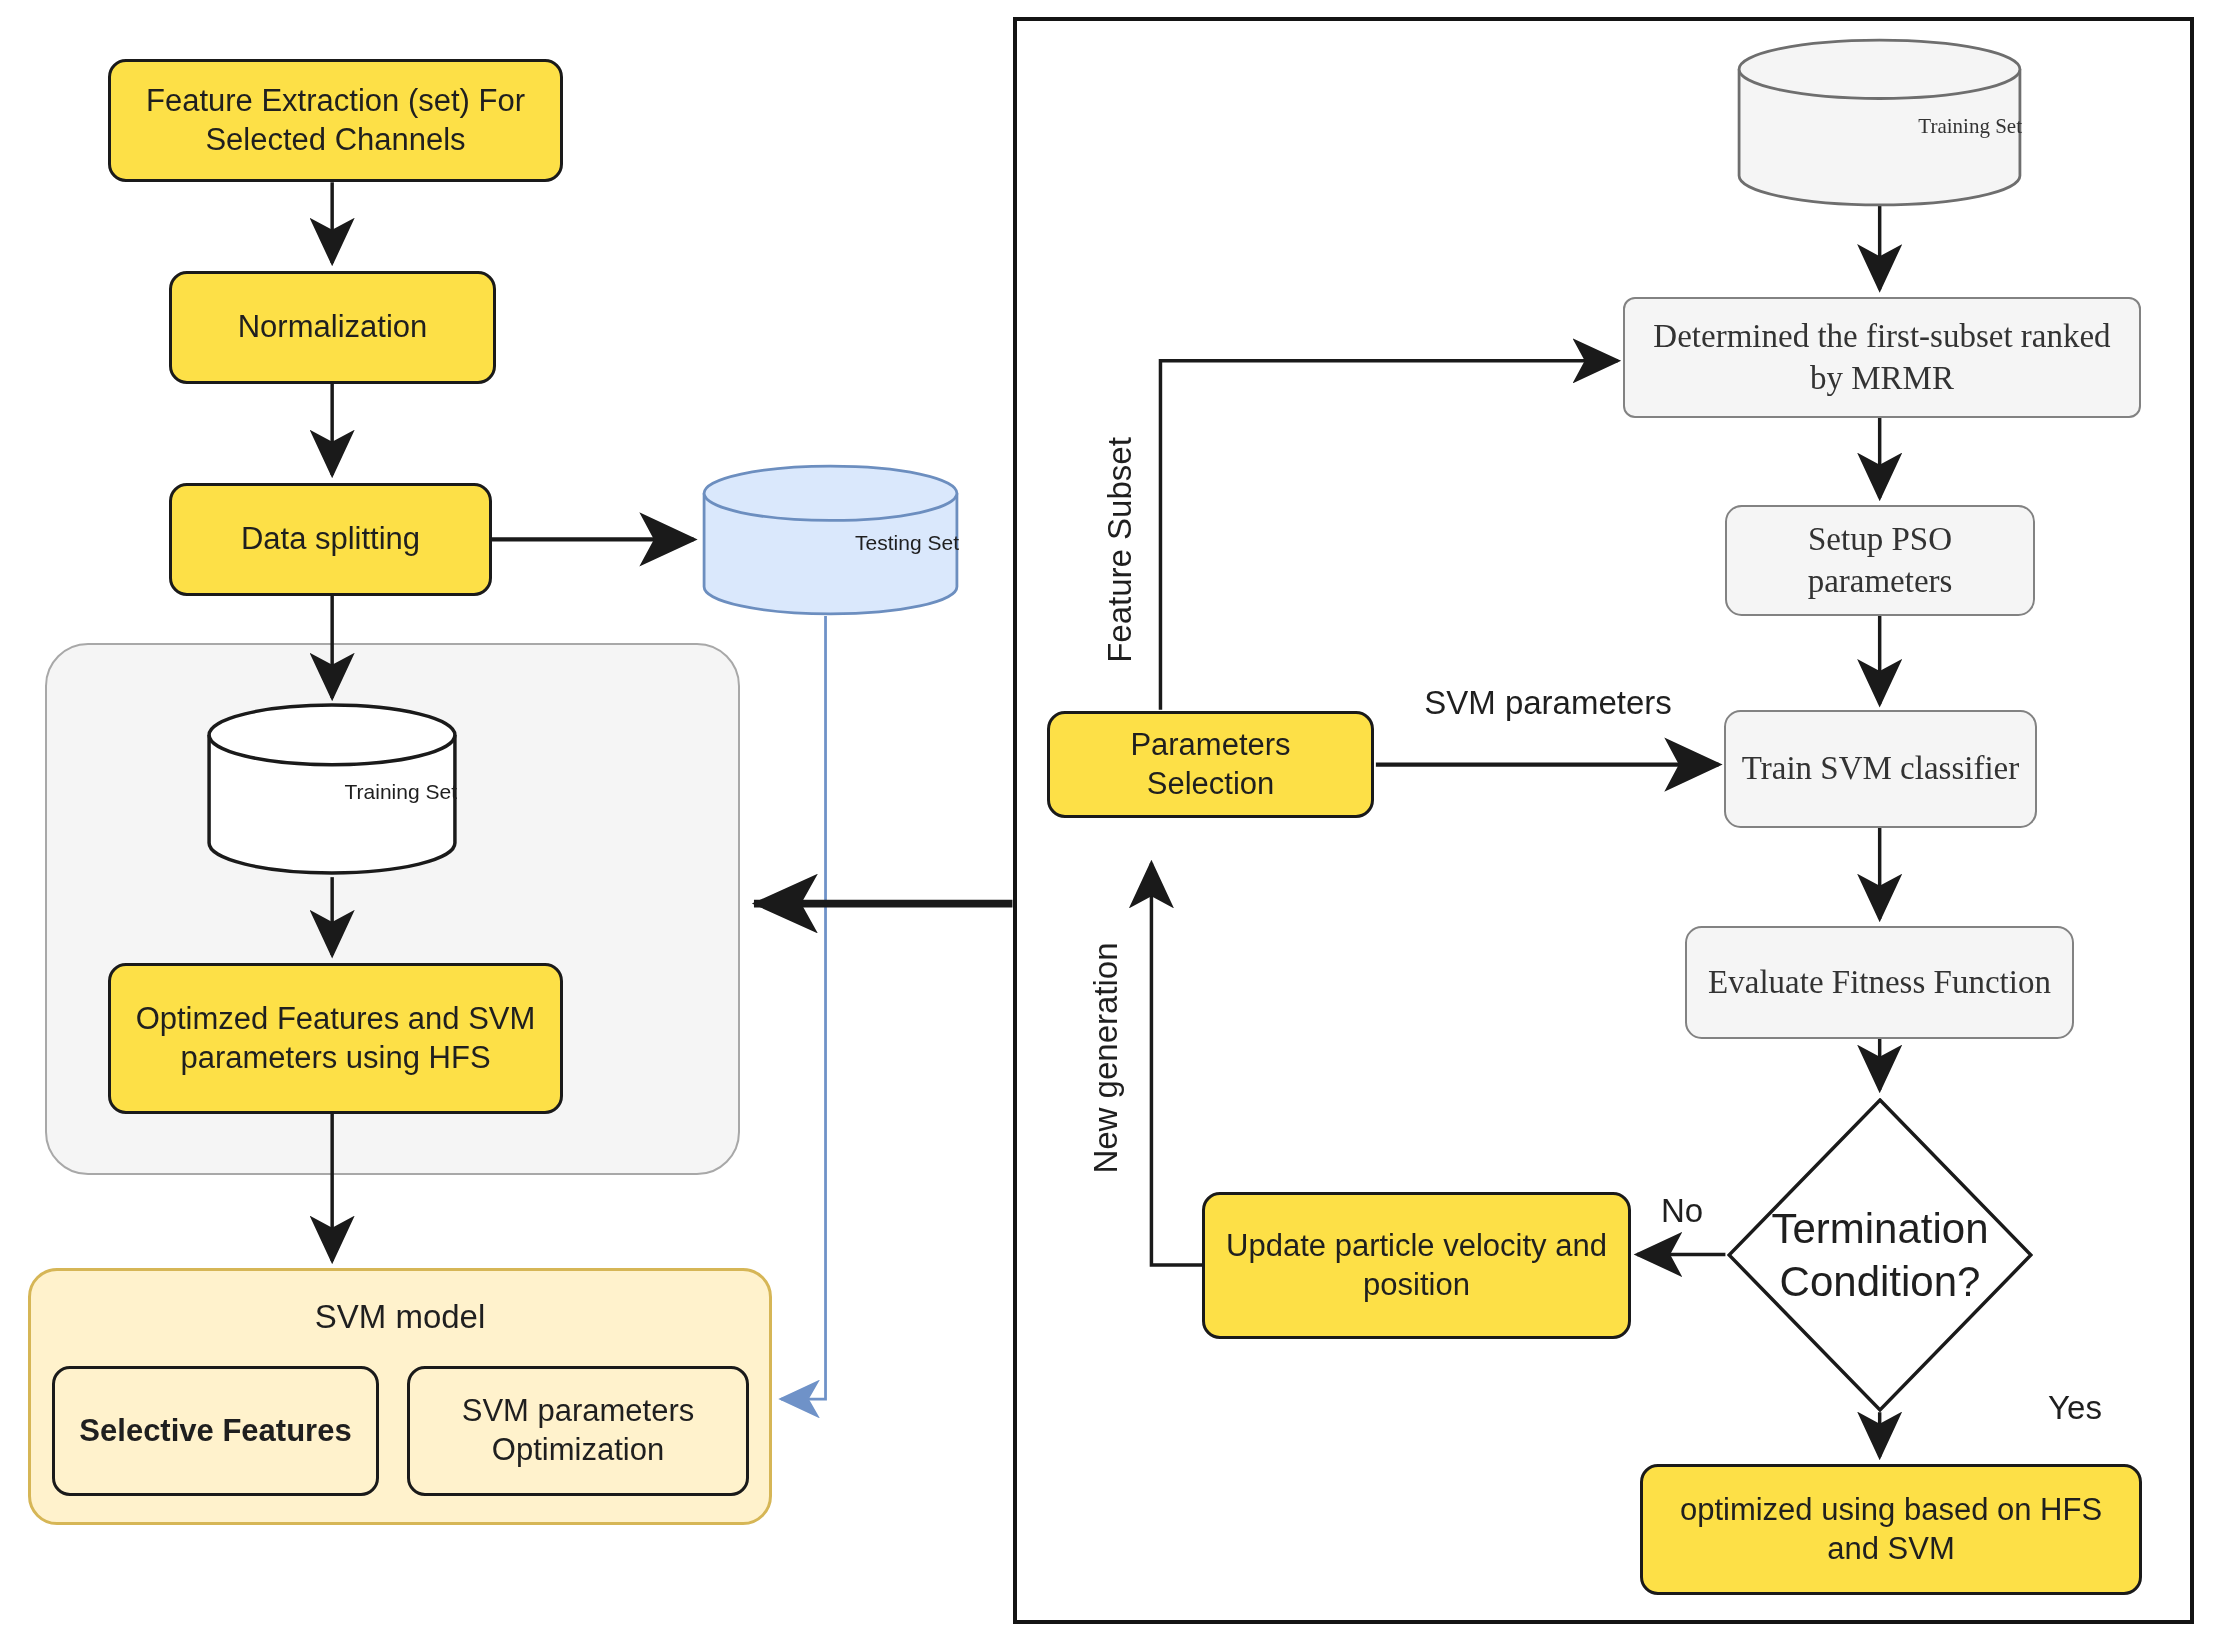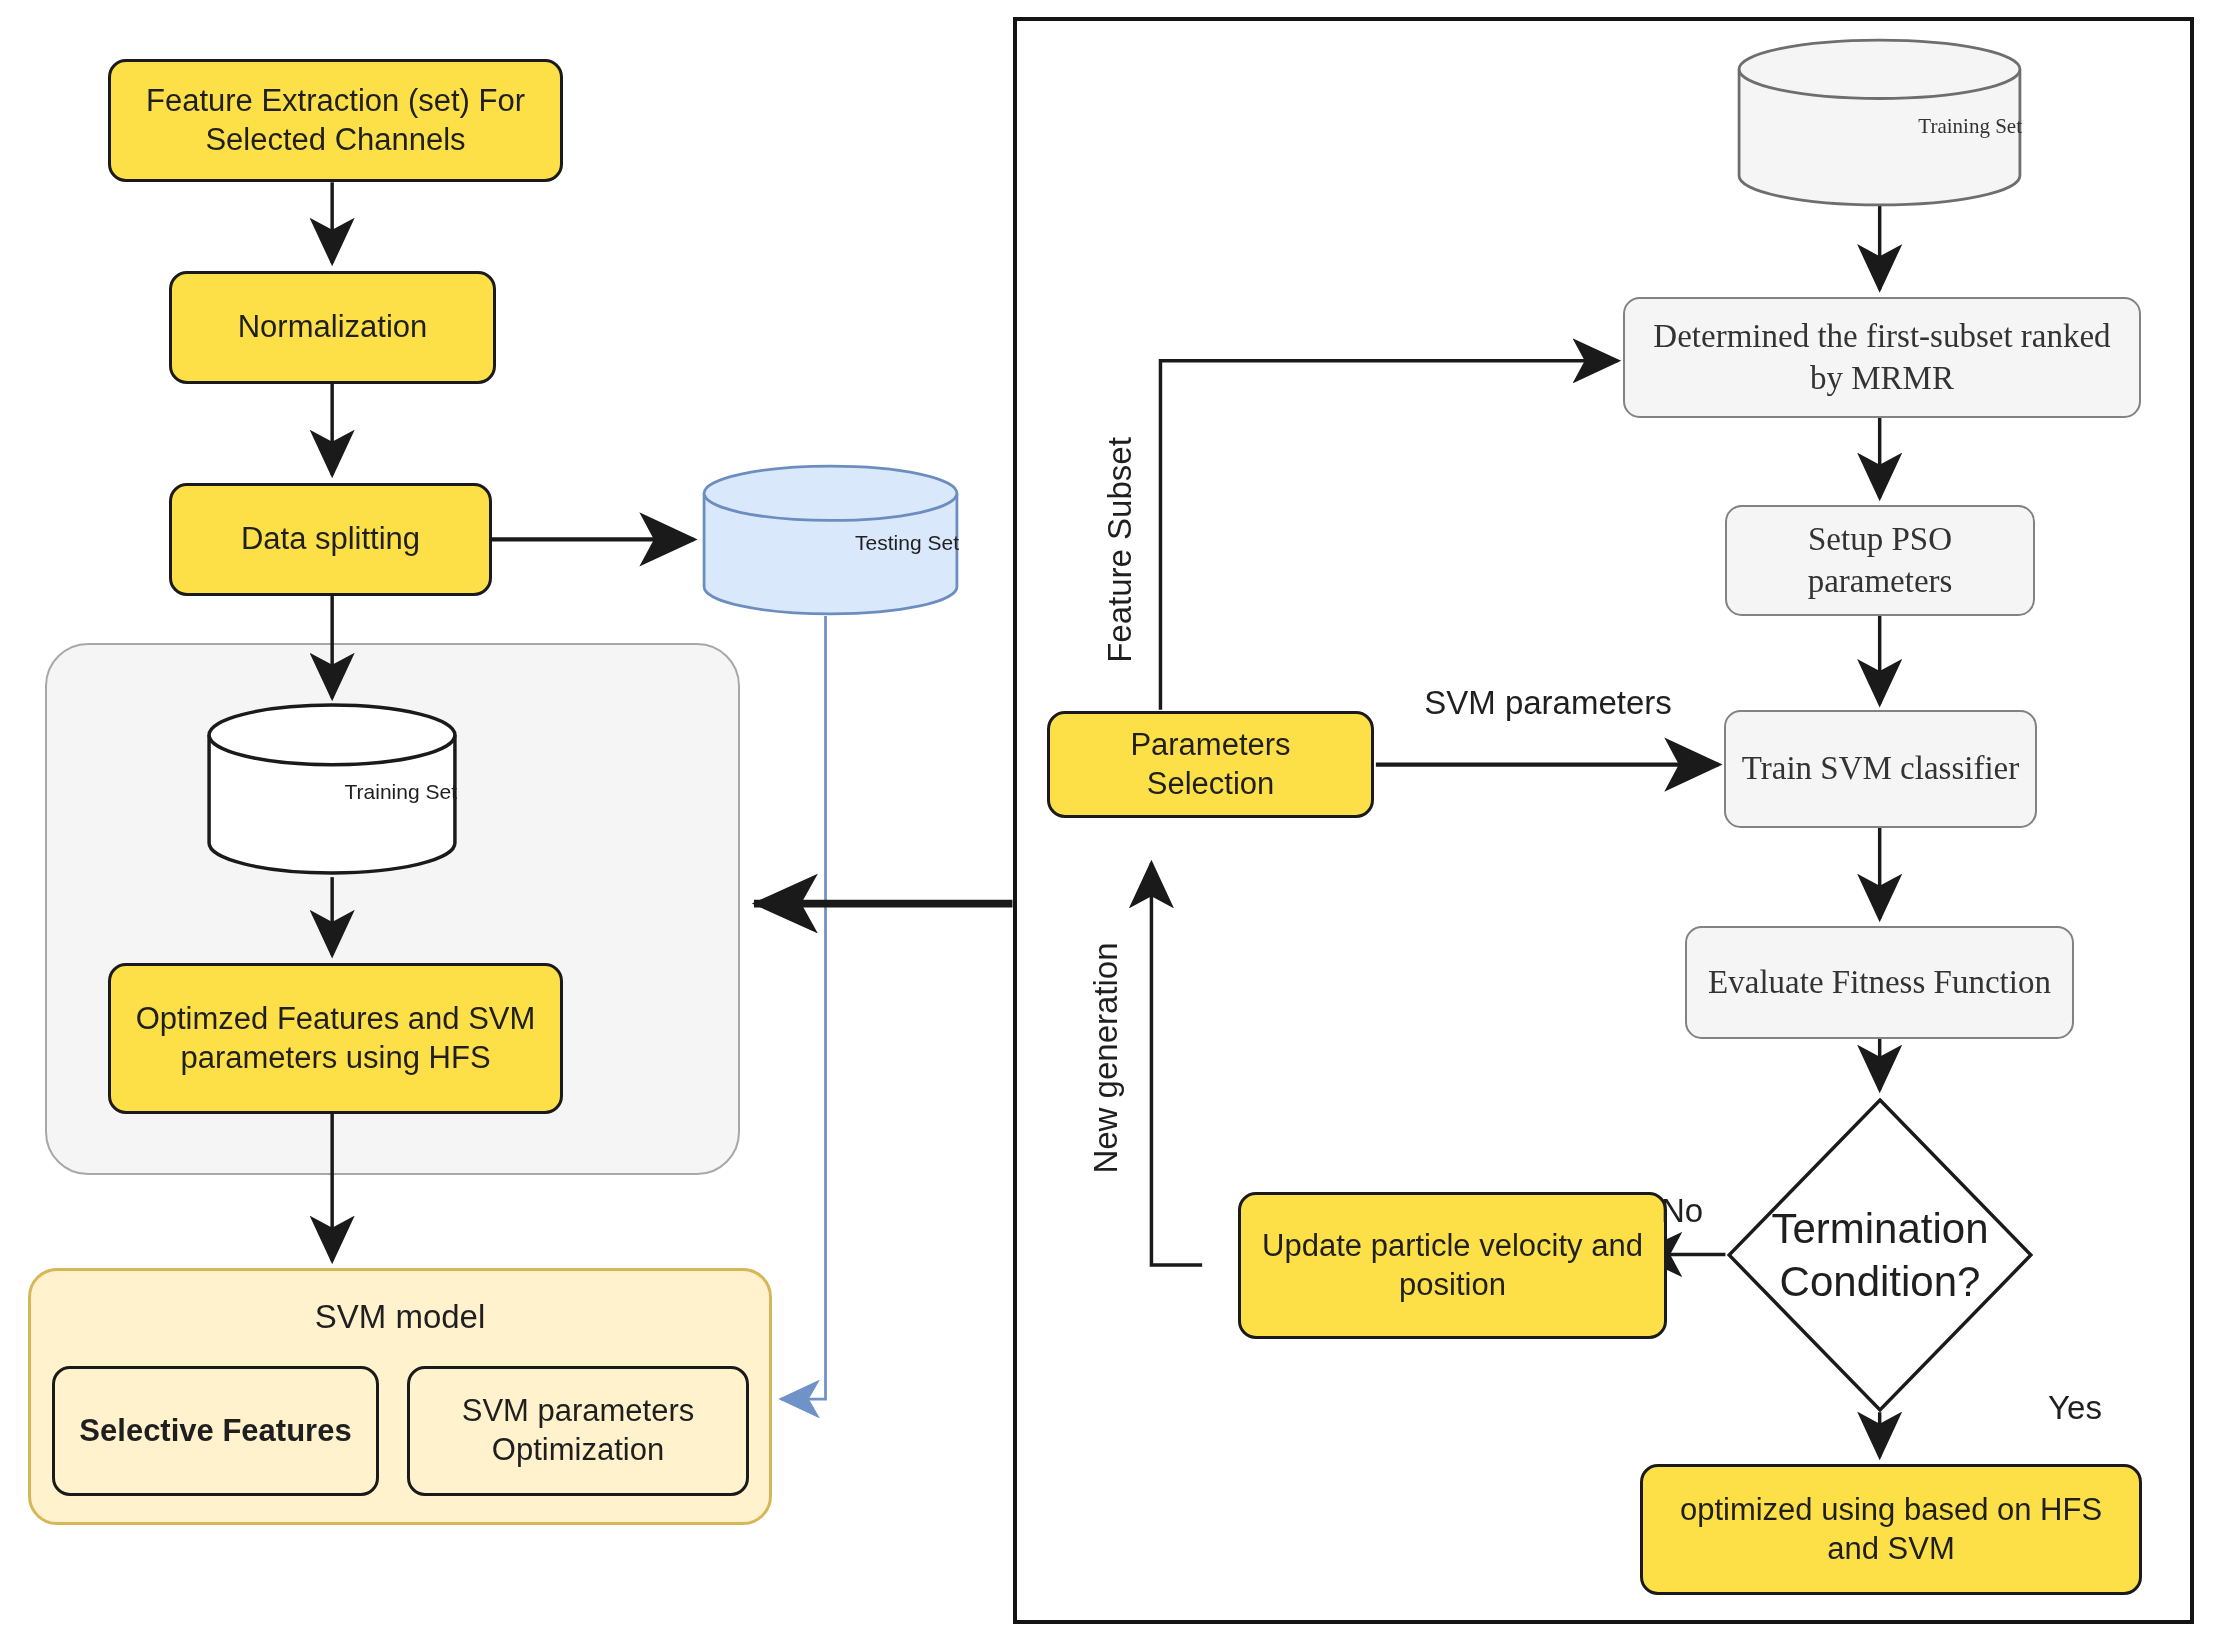--- a/index.html
+++ b/index.html
@@ -171,21 +171,21 @@
   </div>
 
   <div class="abs cyl serif" style="left:1737px;top:38px;width:285px;height:169px;">
     <svg viewBox="0 0 410 243" preserveAspectRatio="none">
       <path d="M3,45 L3,198 A202,42 0 0 0 407,198 L407,45" fill="#f5f5f5" stroke="#6e6e6e" stroke-width="4"></path>
       <ellipse cx="205" cy="45" rx="202" ry="42" fill="#f5f5f5" stroke="#6e6e6e" stroke-width="4"></ellipse>
     </svg>
     <span class="cyl-label">Training Set</span>
   </div>
 
-  <div class="abs node graybox" style="left:1623px;top:297px;width:518px;height:121px;">
+  <div class="abs node graybox" style="left:1623px;top:297px;width:518px;height:121px;border-radius:12px;">
     <span>Determined the first-subset ranked by MRMR</span>
   </div>
 
   <div class="abs node graybox" style="left:1725px;top:505px;width:310px;height:111px;">
     <span>Setup PSO parameters</span>
   </div>
 
   <div class="abs node graybox" style="left:1724px;top:710px;width:313px;height:118px;">
     <span>Train SVM classifier</span>
   </div>
@@ -194,21 +194,21 @@
     <span>Evaluate Fitness Function</span>
   </div>
 
   <div class="abs diamond" style="left:1727px;top:1098px;width:306px;height:314px;">
     <svg viewBox="0 0 440 452" preserveAspectRatio="none">
       <polygon points="220,3 437,226 220,449 3,226" fill="#ffffff" stroke="#1a1a1a" stroke-width="5"></polygon>
     </svg>
     <span class="d-label">Termination Condition?</span>
   </div>
 
-  <div class="abs node" style="left:1202px;top:1192px;width:429px;height:147px;margin-left:36px;">
+  <div class="abs node" style="left:1202px;top:1192px;width:429px;height:147px;">
     <span>Update particle velocity and position</span>
   </div>
 
   <div class="abs node" style="left:1640px;top:1464px;width:502px;height:131px;">
     <span>optimized using based on HFS and SVM</span>
   </div>
 
   <div class="abs node" style="left:1047px;top:711px;width:327px;height:107px;">
     <span>Parameters Selection</span>
   </div>

